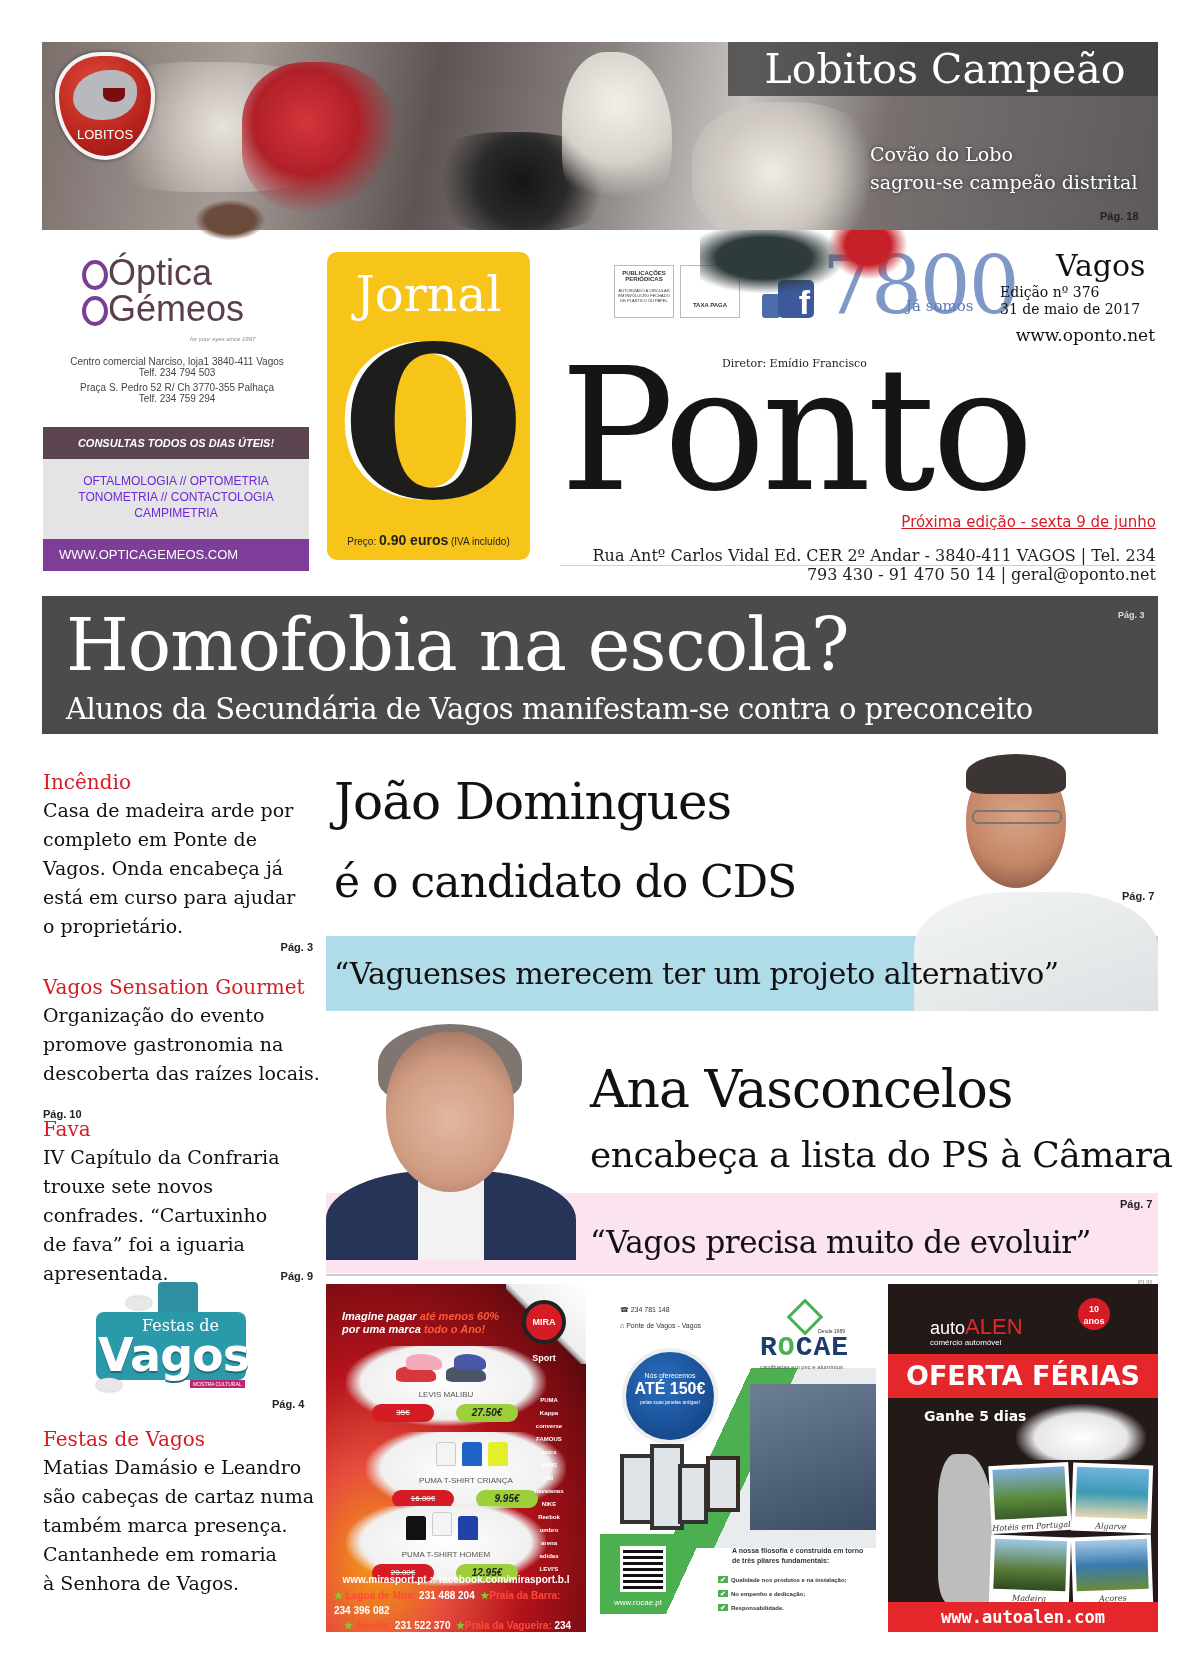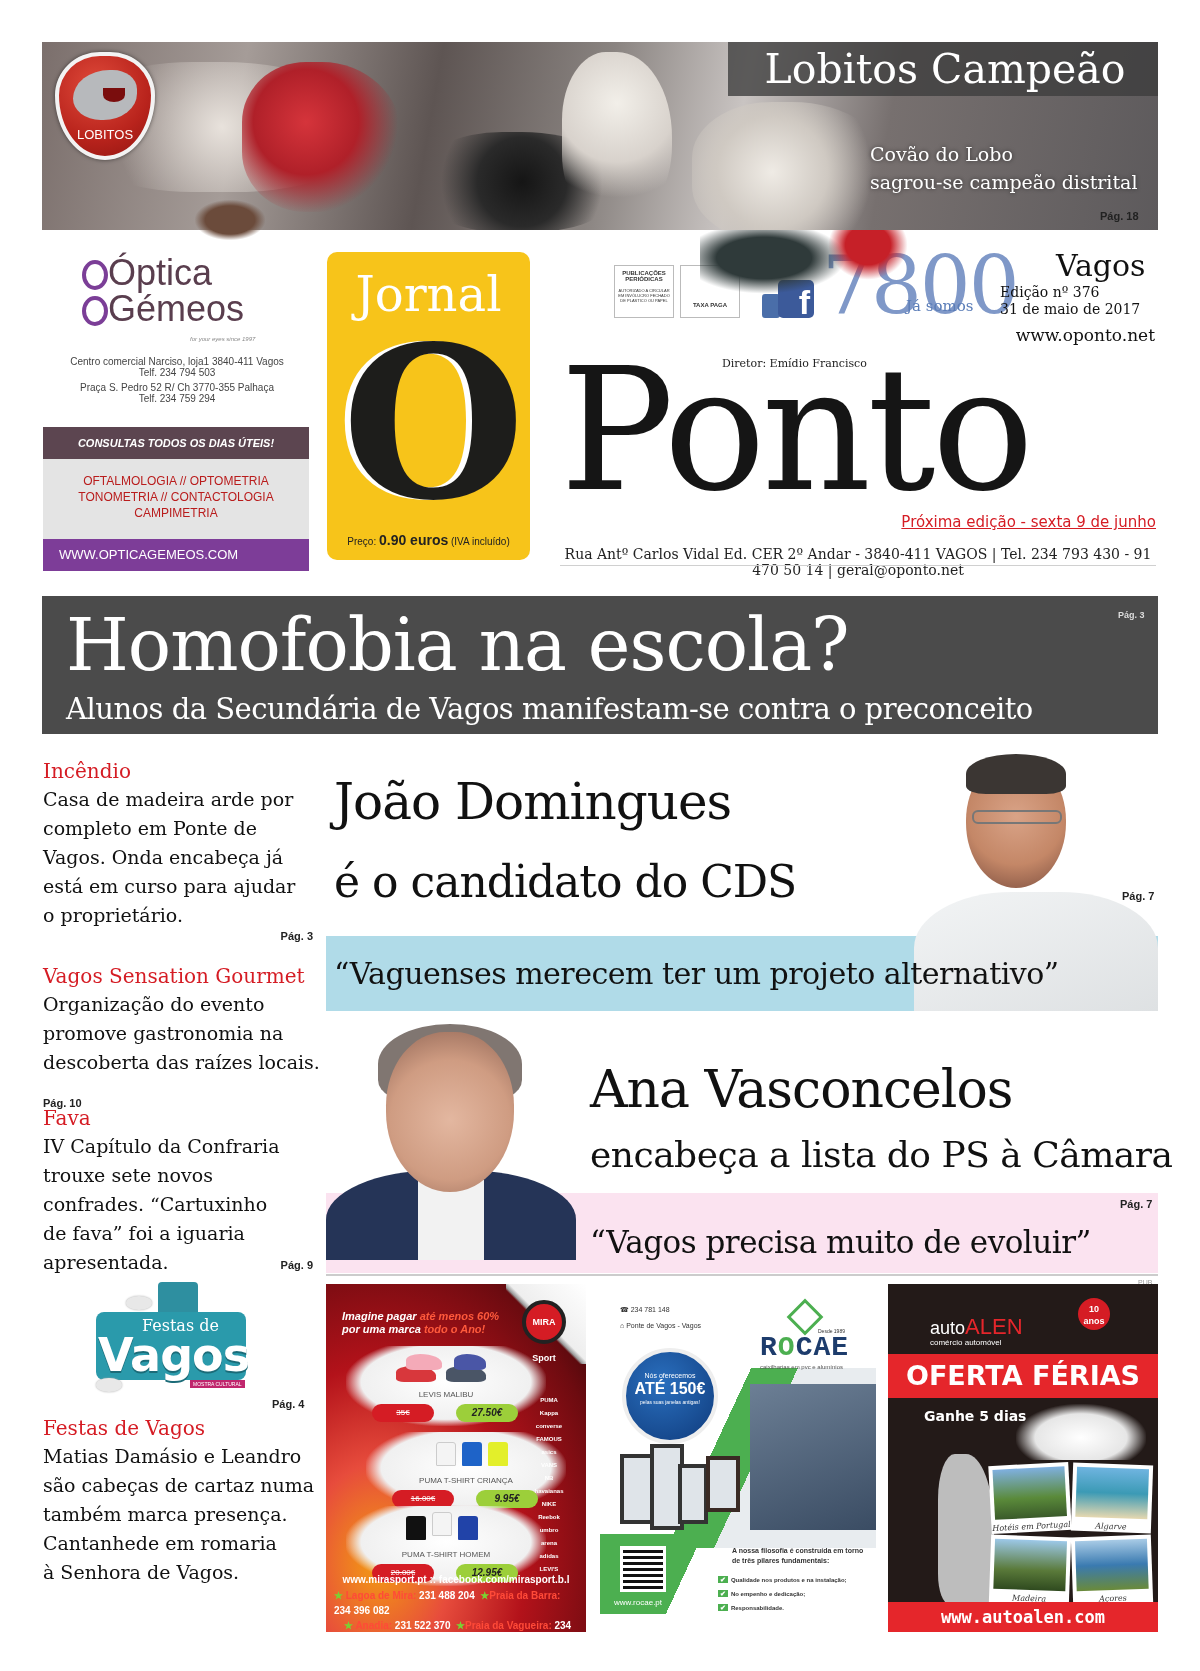--- a/index.html
+++ b/index.html
@@ -33,21 +33,21 @@
   .optica-glasses { position: absolute; left: 0; top: 2px; width: 26px; height: 76px; }
   .optica-glasses span { position: absolute; left: 0; width: 26px; height: 30px; border: 4px solid #7b3e97; border-radius: 50%; }
   .optica-glasses span:first-child { top: 4px; }
   .optica-glasses span:last-child { top: 40px; }
   .optica-word1 { position: absolute; left: 26px; top: 0px; font-family: "Liberation Sans", sans-serif; font-size: 36px; color: #5a3e4e; line-height: 38px; }
   .optica-word2 { position: absolute; left: 26px; top: 36px; font-family: "Liberation Sans", sans-serif; font-size: 36px; color: #5a3e4e; line-height: 38px; }
   .optica-tag { left: 190px; top: 336px; font-family: "Liberation Sans", sans-serif; font-style: italic; font-size: 6px; color: #888; }
   .optica-addr { left: 42px; top: 356px; width: 270px; text-align: center; font-family: "Liberation Sans", sans-serif; font-size: 10px; color: #444; line-height: 11px; }
   .optica-addr p { margin-bottom: 4px; }
   .optica-band1 { left: 43px; top: 427px; width: 266px; height: 32px; background: #5c4550; color: #fff; font-family: "Liberation Sans", sans-serif; font-weight: bold; font-style: italic; font-size: 11px; text-align: center; line-height: 32px; }
-  .optica-band2 { left: 43px; top: 459px; width: 266px; height: 80px; background: #e4e4e4; color: #b91c1c; font-family: "Liberation Sans", sans-serif; font-size: 12px; text-align: center; padding-top: 14px; line-height: 16px; }
+  .optica-band2 { left: 43px; top: 459px; width: 266px; height: 80px; background: #e4e4e4; color: #6d28d9; font-family: "Liberation Sans", sans-serif; font-size: 12px; text-align: center; padding-top: 14px; line-height: 16px; }
   .optica-band3 { left: 43px; top: 539px; width: 266px; height: 32px; background: #7d3d98; color: #fff; font-family: "Liberation Sans", sans-serif; font-size: 13px; line-height: 32px; padding-left: 16px; }
 
   
   .jornal-box { left: 327px; top: 252px; width: 203px; height: 308px; background: #f7c41a; border-radius: 10px; overflow: hidden; }
   .jornal-word { position: absolute; left: 0; right: 0; top: 14px; text-align: center; color: #fff; font-size: 48px; font-family: "DejaVu Serif", serif; }
   .jornal-o { position: absolute; left: 10px; right: 0; top: 62px; text-align: center; color: #1d1d1b; font-size: 210px; line-height: 220px; font-family: "DejaVu Serif", serif; font-weight: bold; text-shadow: -6px 0 0 #fff; }
   .jornal-price { position: absolute; left: 0; right: 0; bottom: 12px; text-align: center; font-family: "Liberation Sans", sans-serif; font-size: 10px; color: #222; }
   .jornal-price b { font-size: 14px; }
   .pub-box1 { left: 614px; top: 265px; width: 60px; height: 53px; border: 1px solid #bbb; font-family: "Liberation Sans", sans-serif; font-size: 6px; text-align: center; padding-top: 4px; color: #333; }
   .pub-box2 { left: 680px; top: 265px; width: 60px; height: 53px; border: 1px solid #bbb; font-family: "Liberation Sans", sans-serif; font-size: 6px; text-align: center; padding-top: 36px; color: #333; font-weight: bold; }
@@ -55,32 +55,32 @@
   .fb-like .thumb { position: absolute; left: 0; top: 14px; width: 18px; height: 24px; background: #4a6ea9; border-radius: 3px; }
   .fb-like .f { position: absolute; left: 16px; top: 0; width: 36px; height: 38px; background: #3c5a9a; border-radius: 5px; color: #fff; font-family: "Liberation Sans", sans-serif; font-weight: bold; font-size: 34px; text-align: right; padding-right: 4px; line-height: 44px; }
   .fb-count { left: 822px; top: 246px; font-size: 80px; color: #7f98c8; font-family: "DejaVu Serif", serif; line-height: 80px; letter-spacing: -2px; }
   .fb-jasomos { left: 906px; top: 297px; font-size: 15px; color: #5b7db8; }
   .vagos-title { left: 1056px; top: 248px; font-size: 30px; color: #111; }
   .edicao { left: 1000px; top: 284px; width: 155px; text-align: left; font-size: 14px; line-height: 17px; }
   .website { left: 1000px; top: 325px; width: 155px; text-align: right; font-size: 17px; }
   .diretor { left: 722px; top: 357px; font-size: 11px; color: #222; }
   .ponto-title { left: 560px; top: 330px; font-size: 170px; line-height: 200px; color: #151515; font-family: "DejaVu Serif", serif; letter-spacing: -4px; }
   .next-edition { left: 820px; top: 513px; width: 336px; text-align: right; font-family: "DejaVu Sans", sans-serif; font-size: 15px; color: #d51c24; text-decoration: underline; }
-  .address-line { left: 560px; top: 546px; width: 596px; text-align: center; font-size: 14px; color: #222; }
+  .address-line { left: 560px; top: 546px; width: 596px; text-align: right; font-size: 16px; color: #222; }
   .mast-rule { left: 560px; top: 565px; width: 596px; height: 1px; background: #d0d0d0; }
 
   
   .homo-box { left: 42px; top: 596px; width: 1116px; height: 138px; background: #4b4b4b; }
   .homo-title { left: 66px; top: 600px; font-size: 72px; color: #fff; line-height: 90px; font-family: "DejaVu Serif", serif; letter-spacing: -1px; }
   .homo-sub { left: 66px; top: 690px; font-size: 29px; color: #fff; line-height: 38px; letter-spacing: -0.5px; }
   .homo-pag { left: 1118px; top: 610px; font-family: "Liberation Sans", sans-serif; font-size: 9px; color: #ddd; font-weight: bold; }
 
   
   .story { left: 43px; width: 270px; }
-  .story .kicker { color: #d51c24; font-size: 20px; line-height: 28px; font-family: "DejaVu Serif", serif; }
+  .story .kicker { color: #d51c24; font-size: 20px; line-height: 28px; font-family: "DejaVu Serif", serif; margin-top: 11px; }
   .story .body { font-size: 19px; line-height: 29px; color: #111; font-family: "DejaVu Serif", serif; }
   .pag { font-family: "Liberation Sans", sans-serif; font-weight: bold; font-size: 11px; color: #222; }
 
   .festas-logo { left: 86px; top: 1282px; width: 170px; height: 110px; }
   .festas-logo .church { position: absolute; left: 72px; top: 0; width: 40px; height: 40px; background: #2e8fa0; border-radius: 4px 4px 0 0; }
   .festas-logo .plate { position: absolute; left: 10px; top: 30px; width: 150px; height: 68px; background: #2a9aab; border-radius: 8px; }
   .festas-logo .sm { position: absolute; left: 56px; top: 34px; color: #fff; font-size: 16px; font-family: "DejaVu Serif", serif; }
   .festas-logo .big { position: absolute; left: 12px; top: 46px; color: #fff; font-family: "DejaVu Sans", sans-serif; font-weight: bold; font-size: 46px; line-height: 54px; letter-spacing: -1px; text-shadow: 0 2px 0 #1b6b78; }
   .festas-logo .mostra { position: absolute; left: 104px; top: 98px; background: #c0266d; color: #fff; font-size: 5px; padding: 1px 3px; font-family: "Liberation Sans", sans-serif; }
   .dove { width: 26px; height: 14px; background: #e8e8e8; border-radius: 50%; position: absolute; box-shadow: 0 0 2px #aaa; }

